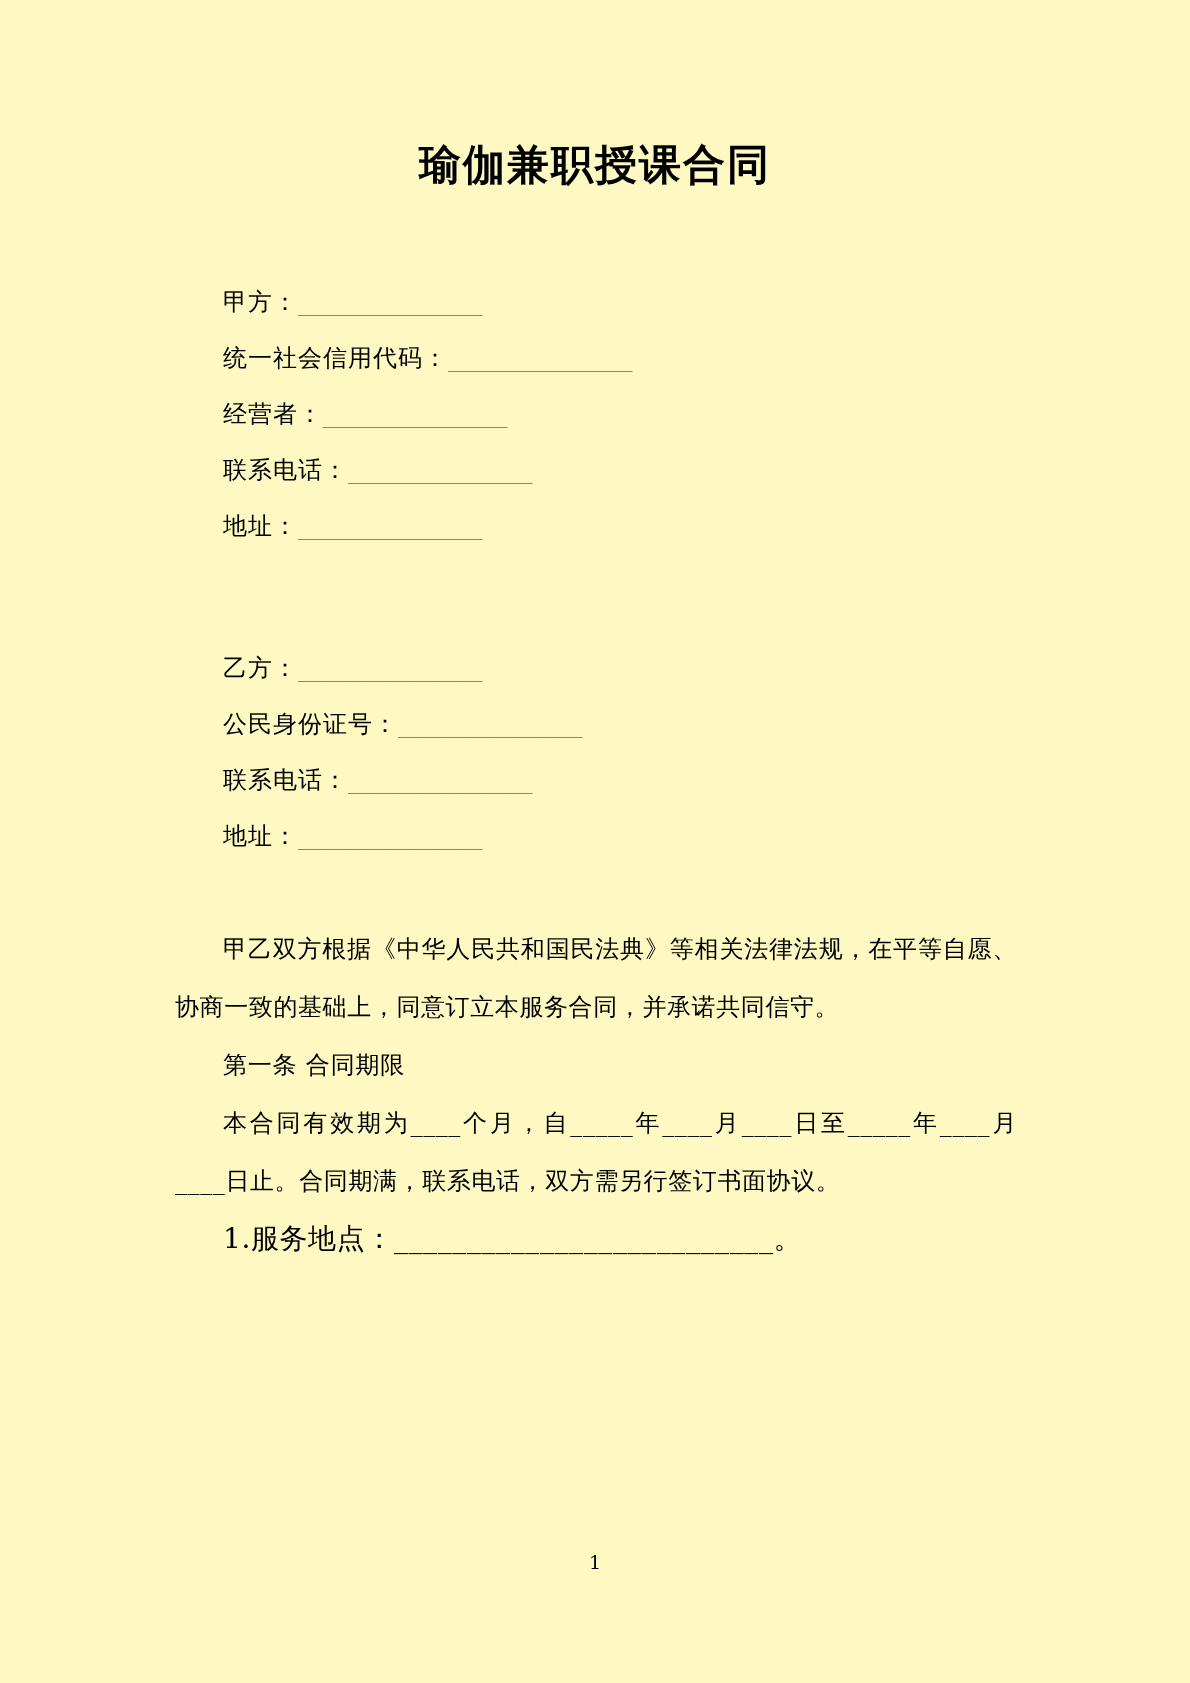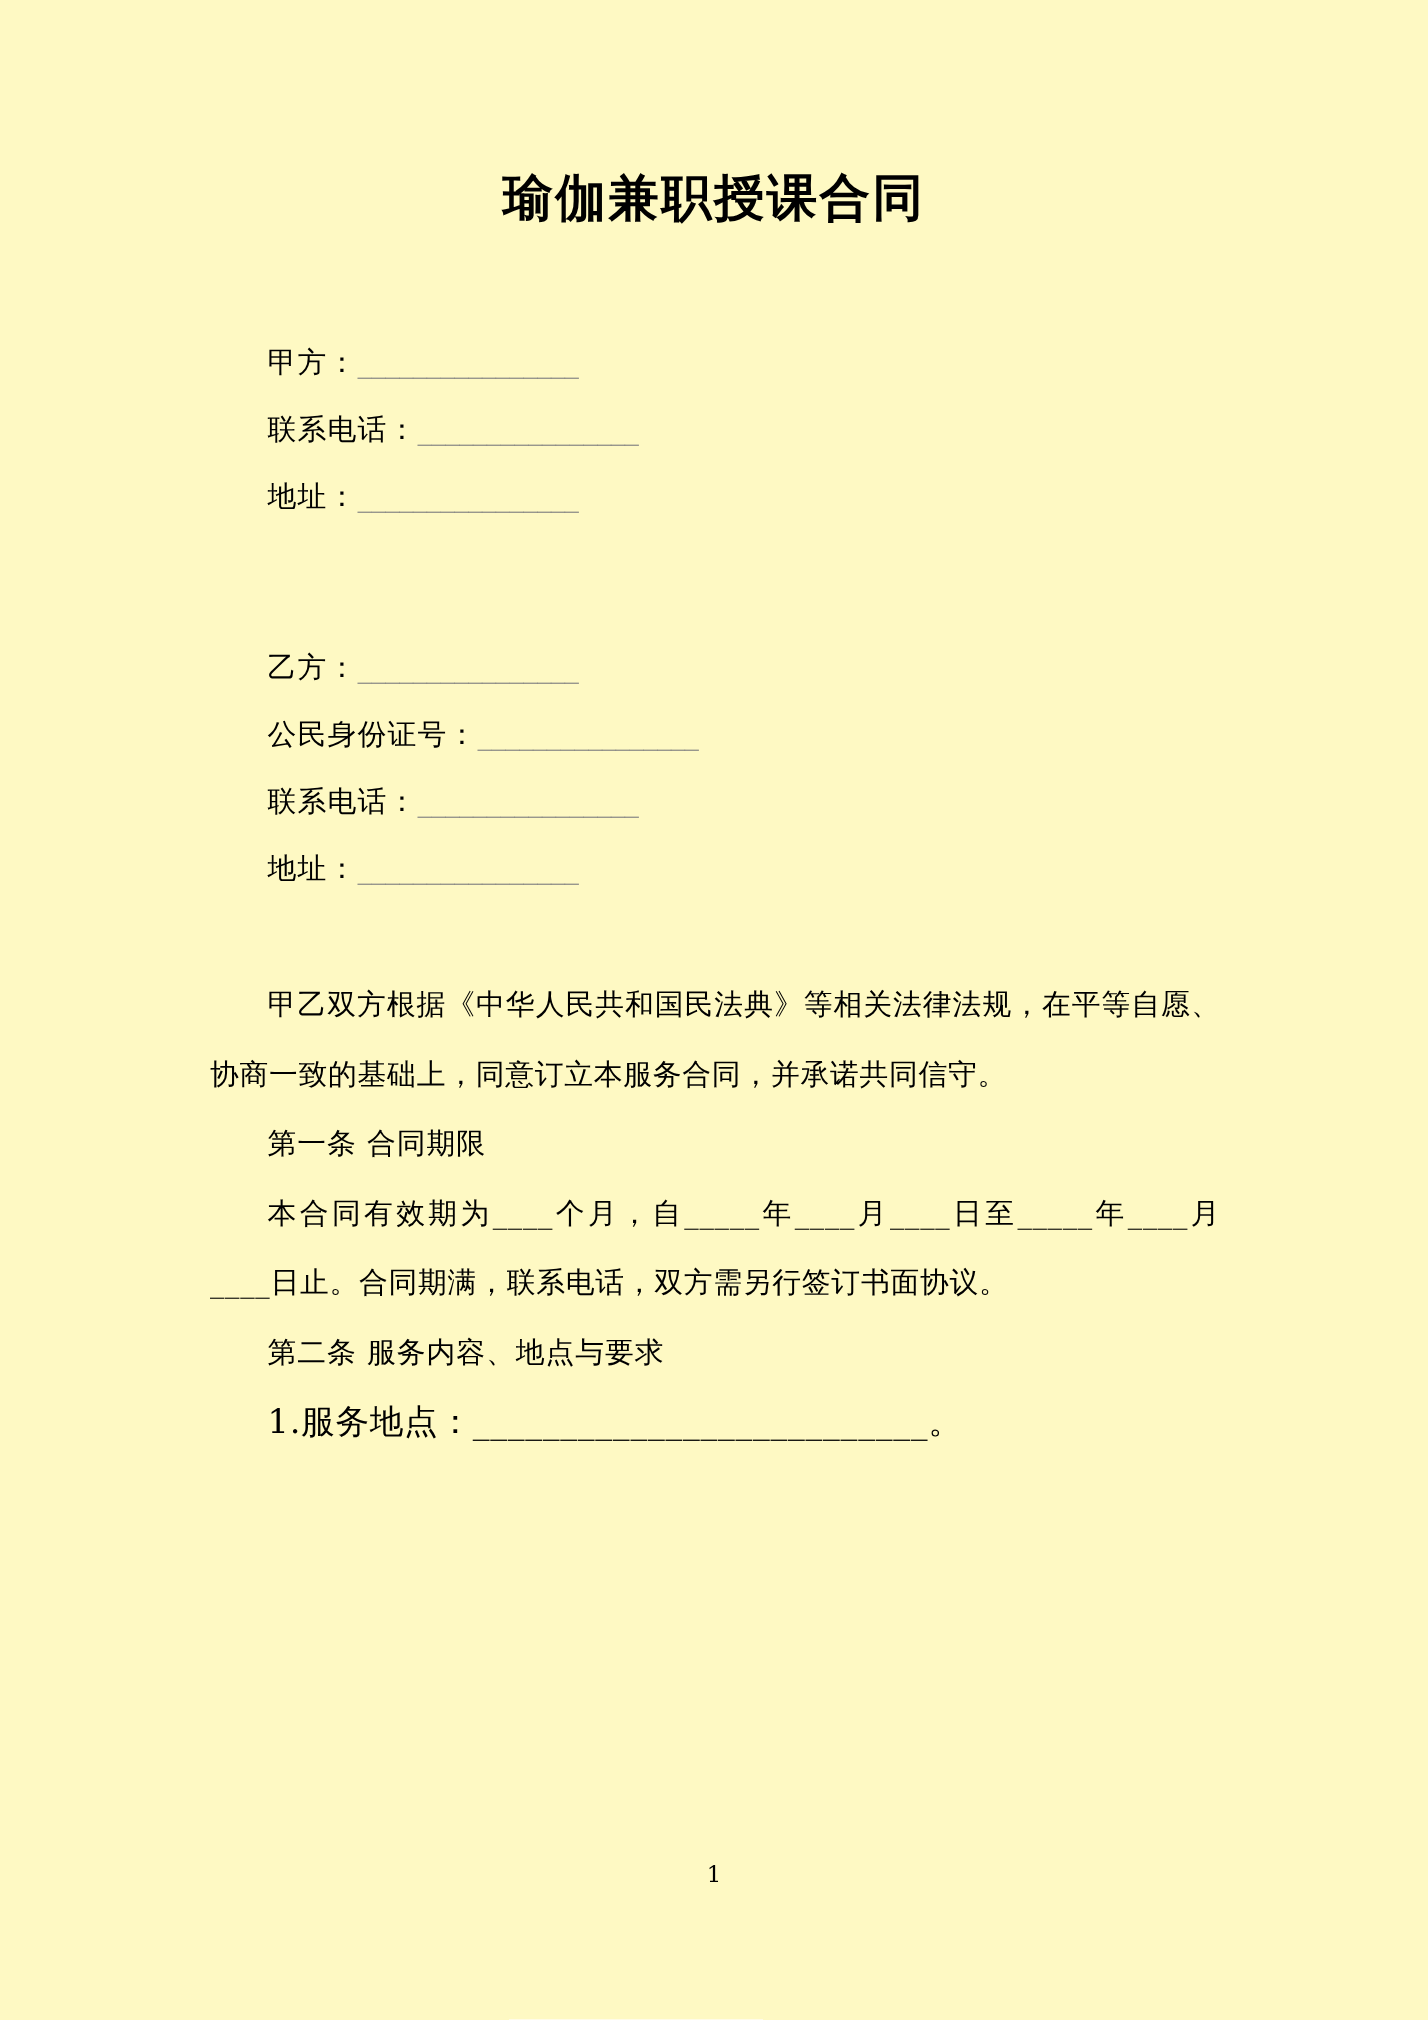--- a/index.html
+++ b/index.html
@@ -125,20 +125,26 @@
 
   <div class="doc-title">瑜伽兼职授课合同</div>
 
   <div class="content">
 
     <div>
       <div class="field-line">
         <span class="field-label">甲方：</span><span class="blank">________________</span>
       </div>
       <div class="field-line">
+        <span class="field-label">统一社会信用代码：</span><span class="blank">________________</span>
+      </div>
+      <div class="field-line">
+        <span class="field-label">经营者：</span><span class="blank">________________</span>
+      </div>
+      <div class="field-line">
         <span class="field-label">联系电话：</span><span class="blank">________________</span>
       </div>
       <div class="field-line">
         <span class="field-label">地址：</span><span class="blank">________________</span>
       </div>
     </div>
 
     <div class="spacer-block"></div>
 
     <div>
@@ -157,20 +163,19 @@
     </div>
 
     <div class="para-gap"></div>
     <div class="para-gap"></div>
 
     <p class="para indent">甲乙双方根据《中华人民共和国民法典》等相关法律法规，在平等自愿、协商一致的基础上，同意订立本服务合同，并承诺共同信守。</p>
 
     <div class="heading">第一条  合同期限</div>
     <p class="para indent">本合同有效期为____个月，自_____年____月____日至_____年____月____日止。合同期满，联系电话，双方需另行签订书面协议。</p>
 
-    <div class="heading">第二条  服务内容、地点与要求</div>
     <div class="item">1.服务地点：__________________________。</div>
 
   </div>
 
   <div class="page-number">1</div>
 
 </div>
 
 </body></html>

